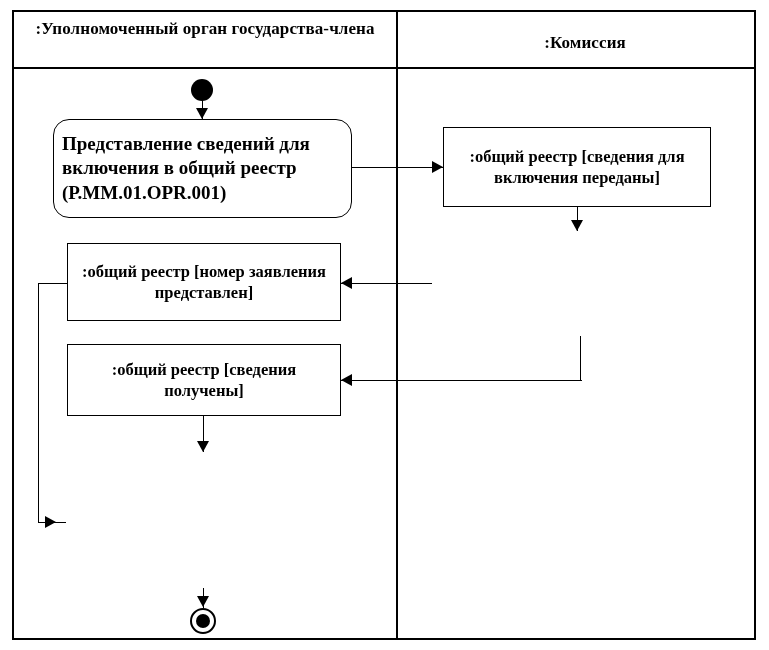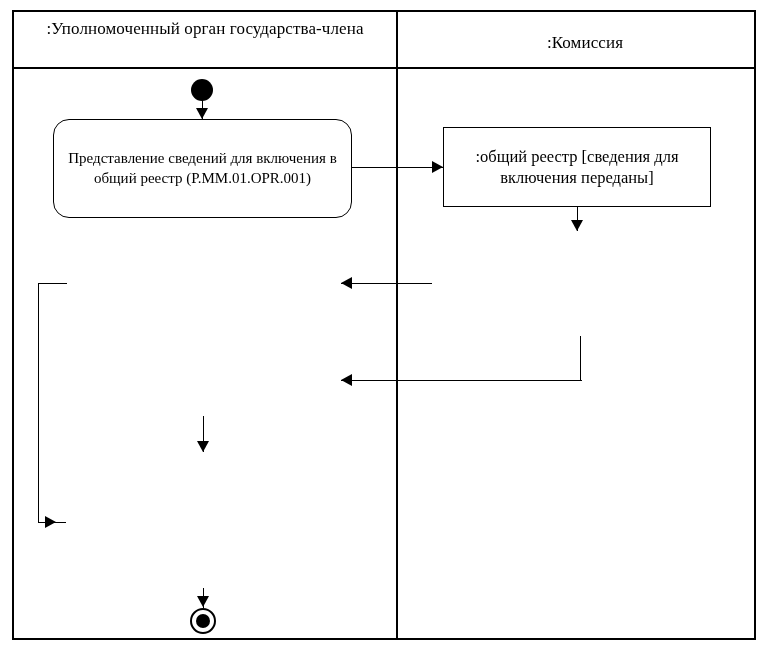--- a/index.html
+++ b/index.html
@@ -10,20 +10,21 @@
   body {
     font-family: "Liberation Serif", "DejaVu Serif", serif;
     color: #000000;
   }
   #canvas {
     position: relative;
     width: 769px;
     height: 650px;
     background: #ffffff;
     overflow: hidden;
+    font-weight: bold;
   }
   
   .swimlane-frame {
     position: absolute;
     left: 12px;
     top: 10px;
     width: 744px;
     height: 630px;
     border: 2px solid #000000;
     box-sizing: border-box;
@@ -57,22 +58,21 @@
   
   .activity {
     position: absolute;
     box-sizing: border-box;
     border: 1.6px solid #000000;
     border-radius: 16px;
     background: #ffffff;
     display: flex;
     align-items: center;
     justify-content: center;
-    text-align: center;
-    font-size: 15px;
+    font-size: 19px;
     line-height: 1.28;
     padding: 2px 8px;
     z-index: 4;
   }
   .objectnode {
     position: absolute;
     box-sizing: border-box;
     border: 1.6px solid #000000;
     border-radius: 0;
     background: #ffffff;
@@ -167,21 +167,27 @@
 
   <div class="activity" style="left:53px; top:119px; width:299px; height:99px;">
     <span>Представление сведений для включения в общий реестр (Р.ММ.01.OPR.001)</span>
   </div>
 
   <div class="objectnode" style="left:443px; top:127px; width:268px; height:80px;">
     <span>:общий реестр [сведения для включения переданы]</span>
   </div>
 
 
-
+  <div class="objectnode" style="left:67px; top:243px; width:274px; height:78px;">
+    <span>:общий реестр [номер заявления представлен]</span>
+  </div>
+
+  <div class="objectnode" style="left:67px; top:344px; width:274px; height:72px;">
+    <span>:общий реестр [сведения получены]</span>
+  </div>
 
 
   <div class="final-node" style="left:190px; top:608px;"></div>
 
   <div class="edge-v" style="left:202px; top:100px; height:19px;"></div>
   <div class="arrowhead down" style="left:196px; top:108px;"></div>
 
   <div class="edge-h" style="left:352px; top:167px; width:91px;"></div>
   <div class="arrowhead right" style="left:432px; top:161px;"></div>
 

